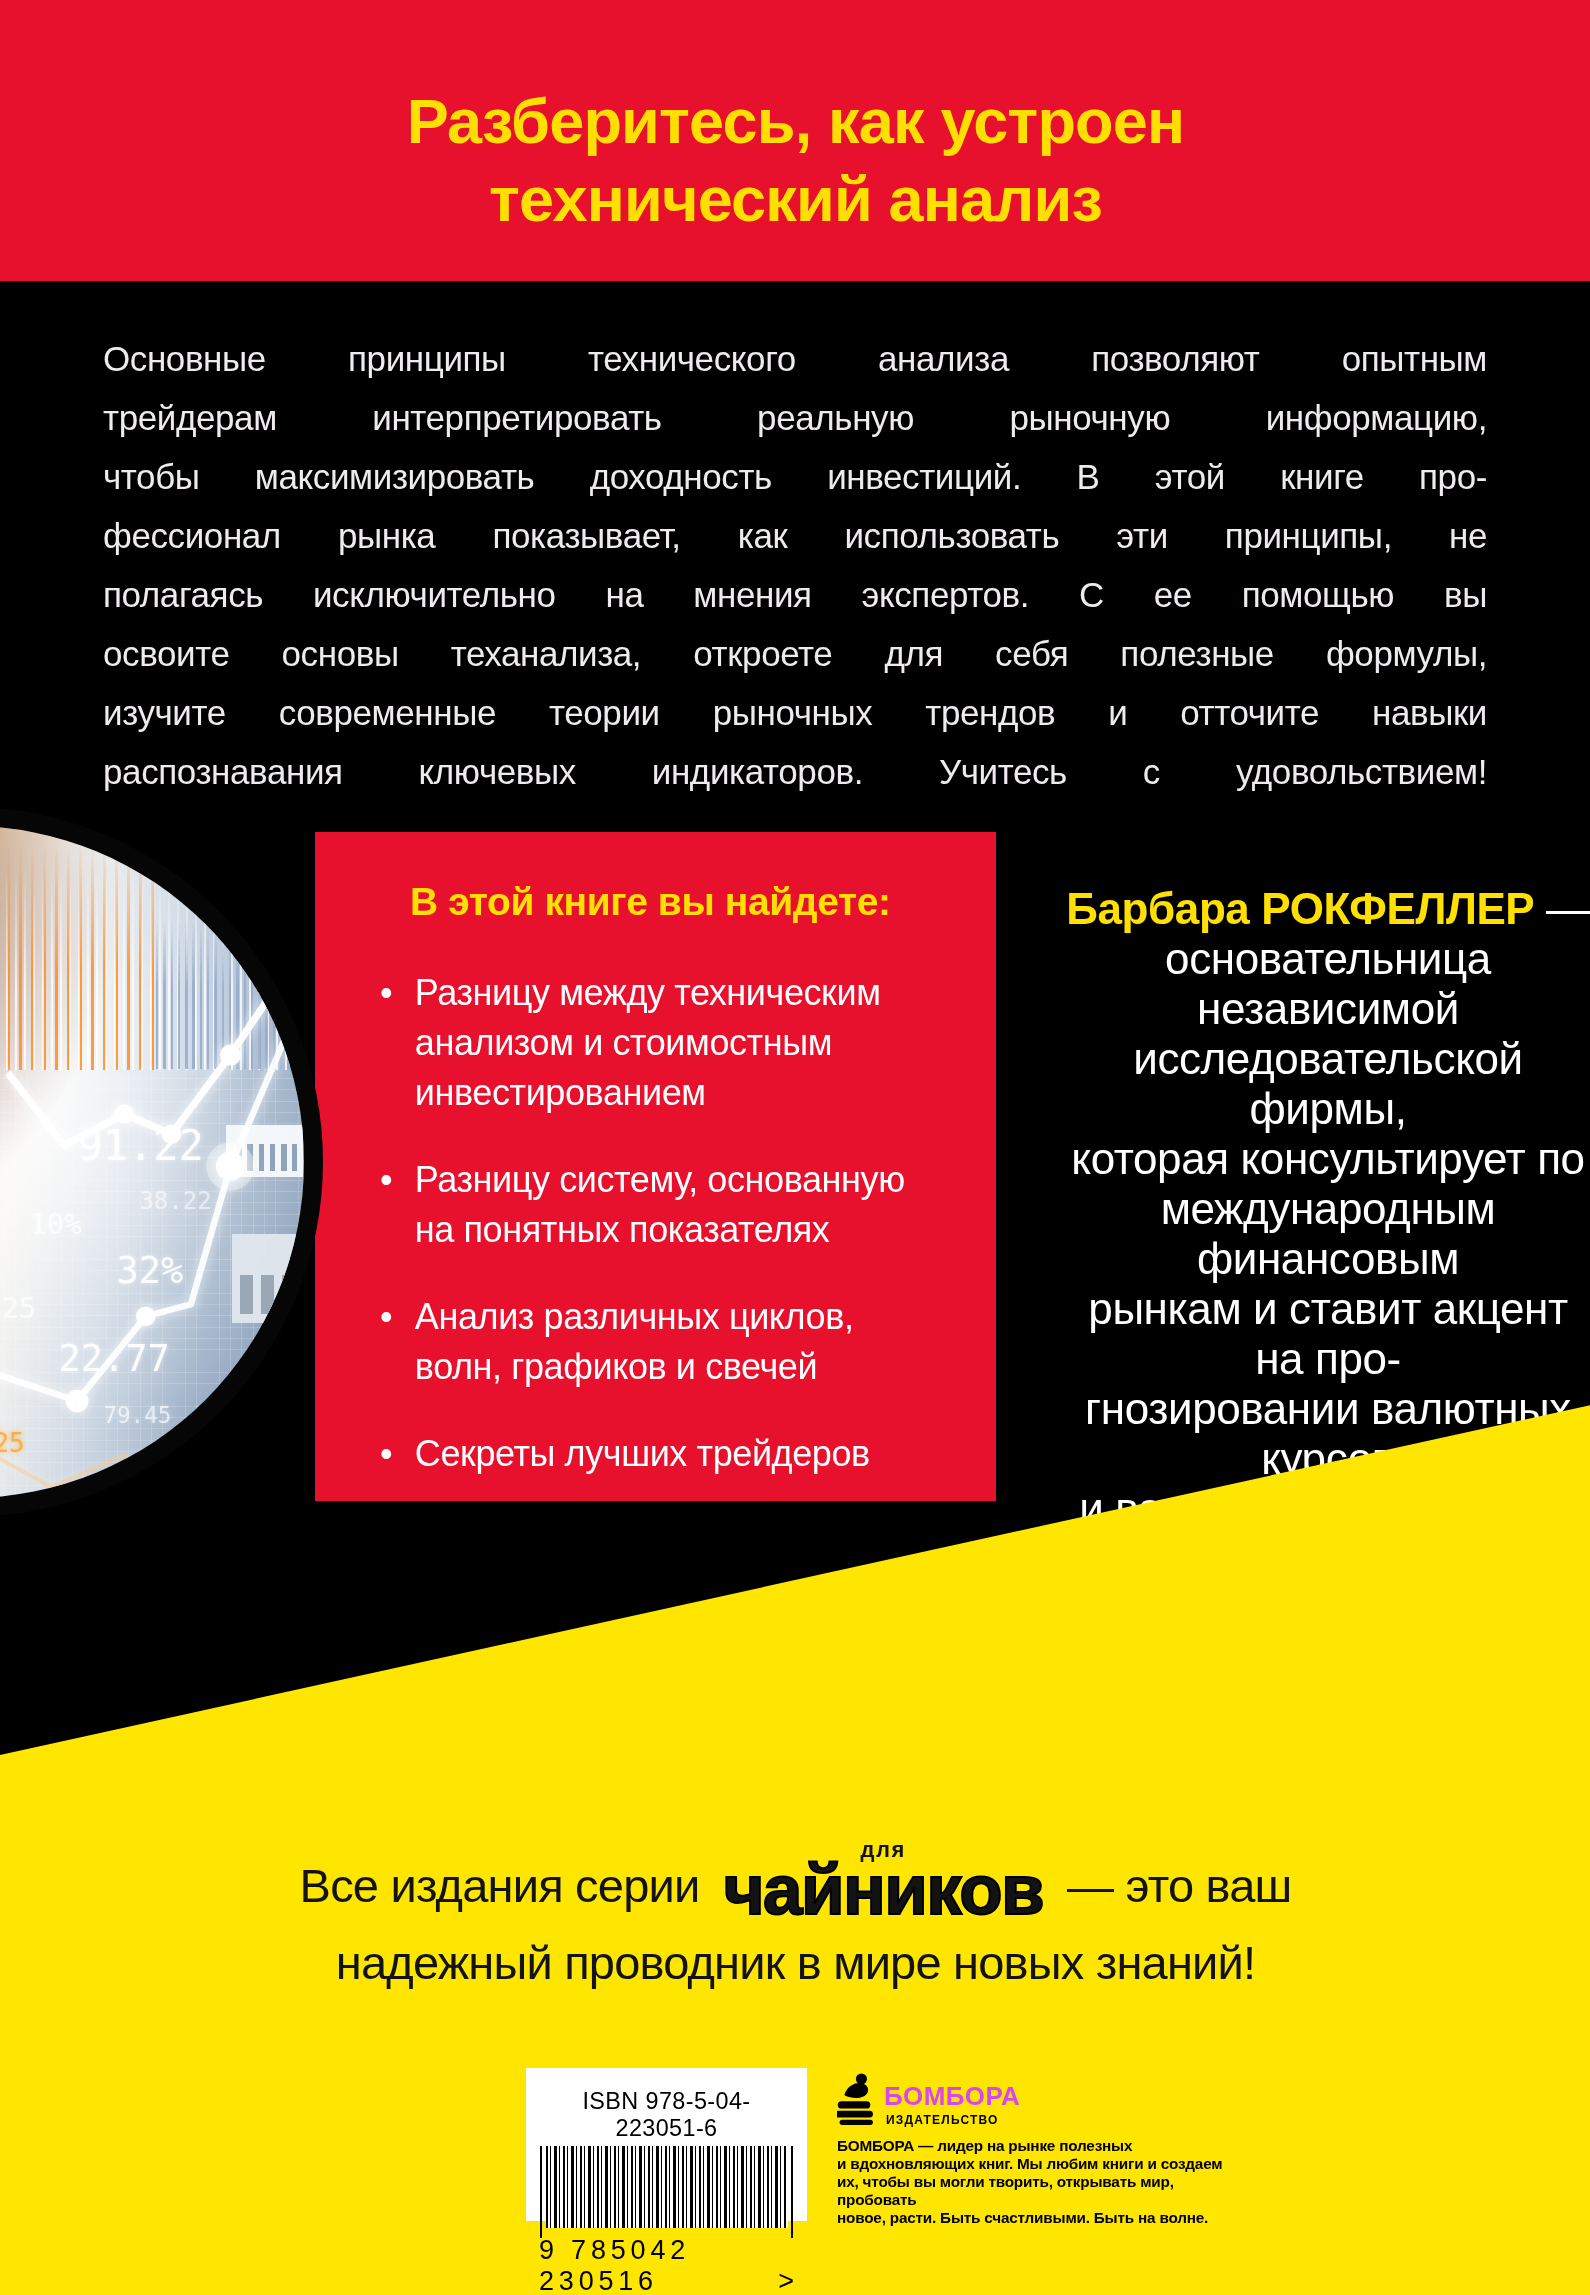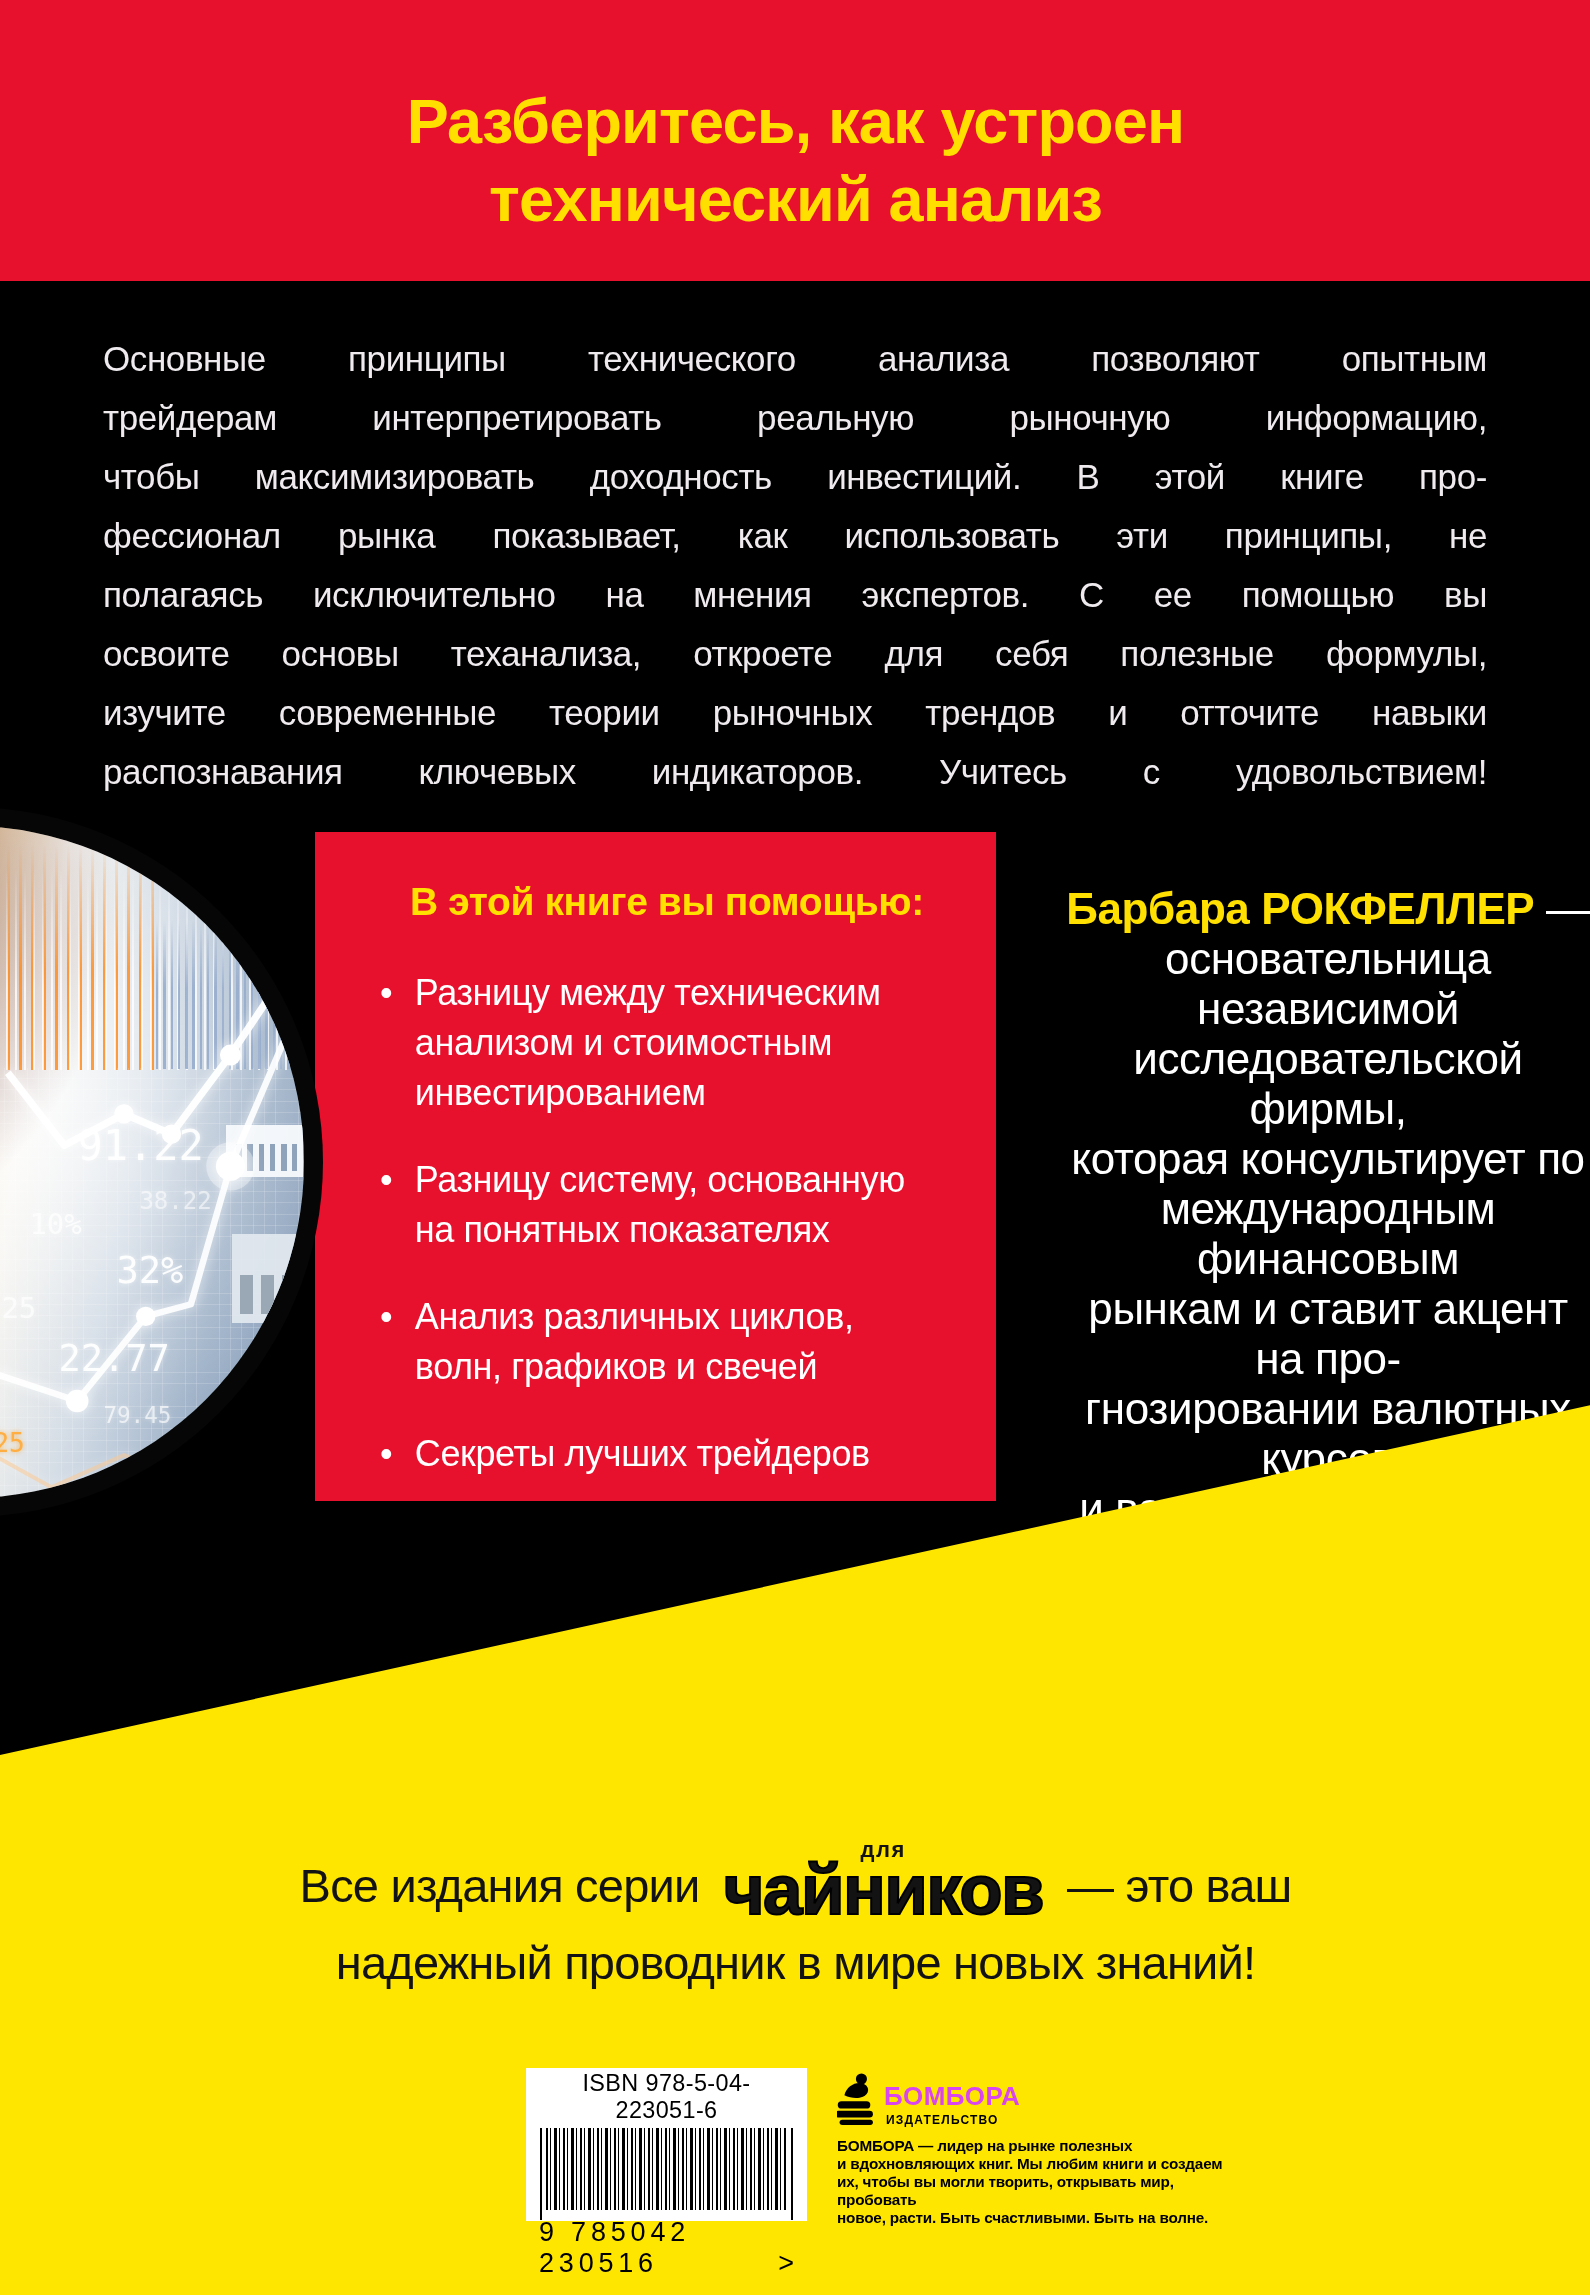--- a/index.html
+++ b/index.html
@@ -85,21 +85,21 @@
   .slogan-line1{display:flex;justify-content:center;align-items:flex-end;gap:24px;
         font-size:47px;letter-spacing:-0.8px;line-height:1.1;}
   .dummies-logo{display:inline-flex;flex-direction:column;align-items:center;transform:translateY(8px);}
   .logo-top{font-size:22px;font-weight:700;letter-spacing:1.6px;line-height:1;}
   .logo-main{font-size:71px;font-weight:700;line-height:.82;letter-spacing:-1.6px;
         -webkit-text-stroke:2px #000;}
   .slogan-line2{margin-top:24px;text-align:center;font-size:47px;letter-spacing:-0.8px;}
 
   
   .barcode-box{position:absolute;left:526px;top:2068px;width:281px;height:153px;background:#fff;z-index:6;
-        box-sizing:border-box;padding:0 13px 0;}
+        box-sizing:border-box;padding:18px 13px 0;}
   .isbn{font-size:23.4px;color:#000;text-align:center;letter-spacing:0.4px;margin-top:1.6px;}
   .bars{position:relative;height:82px;margin:4.8px 6.5px 0;
         background:repeating-linear-gradient(90deg,#000 0 2.4px,#fff 2.4px 4px,#000 4px 4.8px,#fff 4.8px 8px,
                    #000 8px 11.3px,#fff 11.3px 13px,#000 13px 13.7px,#fff 13.7px 17px);}
   .bars::before,.bars::after{content:"";position:absolute;top:0;width:2.4px;height:92px;background:#000;}
   .bars::before{left:-5.6px;}
   .bars::after{right:-5.6px;}
   .digits{display:flex;justify-content:space-between;align-items:flex-end;margin-top:6.5px;
         font-size:27px;color:#000;}
   .digits .num{letter-spacing:4.8px;}
@@ -130,21 +130,21 @@
       <div class="ln">трейдерам интерпретировать реальную рыночную информацию,</div>
       <div class="ln">чтобы максимизировать доходность инвестиций. В этой книге про-</div>
       <div class="ln">фессионал рынка показывает, как использовать эти принципы, не</div>
       <div class="ln">полагаясь исключительно на мнения экспертов. С ее помощью вы</div>
       <div class="ln">освоите основы теханализа, откроете для себя полезные формулы,</div>
       <div class="ln">изучите современные теории рыночных трендов и отточите навыки</div>
       <div class="ln">распознавания ключевых индикаторов. Учитесь с удовольствием!</div>
     </div>
 
   <div class="panel">
-    <div class="panel-heading">В этой книге вы помощью:</div>
+    <div class="panel-heading">В этой книге вы найдете:</div>
     <ul class="bullets">
         <li>
           <span class="dot">•</span>
           <div>
             <div>Разницу между техническим</div>
             <div>анализом и стоимостным</div>
             <div>инвестированием</div>
           </div>
         </li>
         <li>

